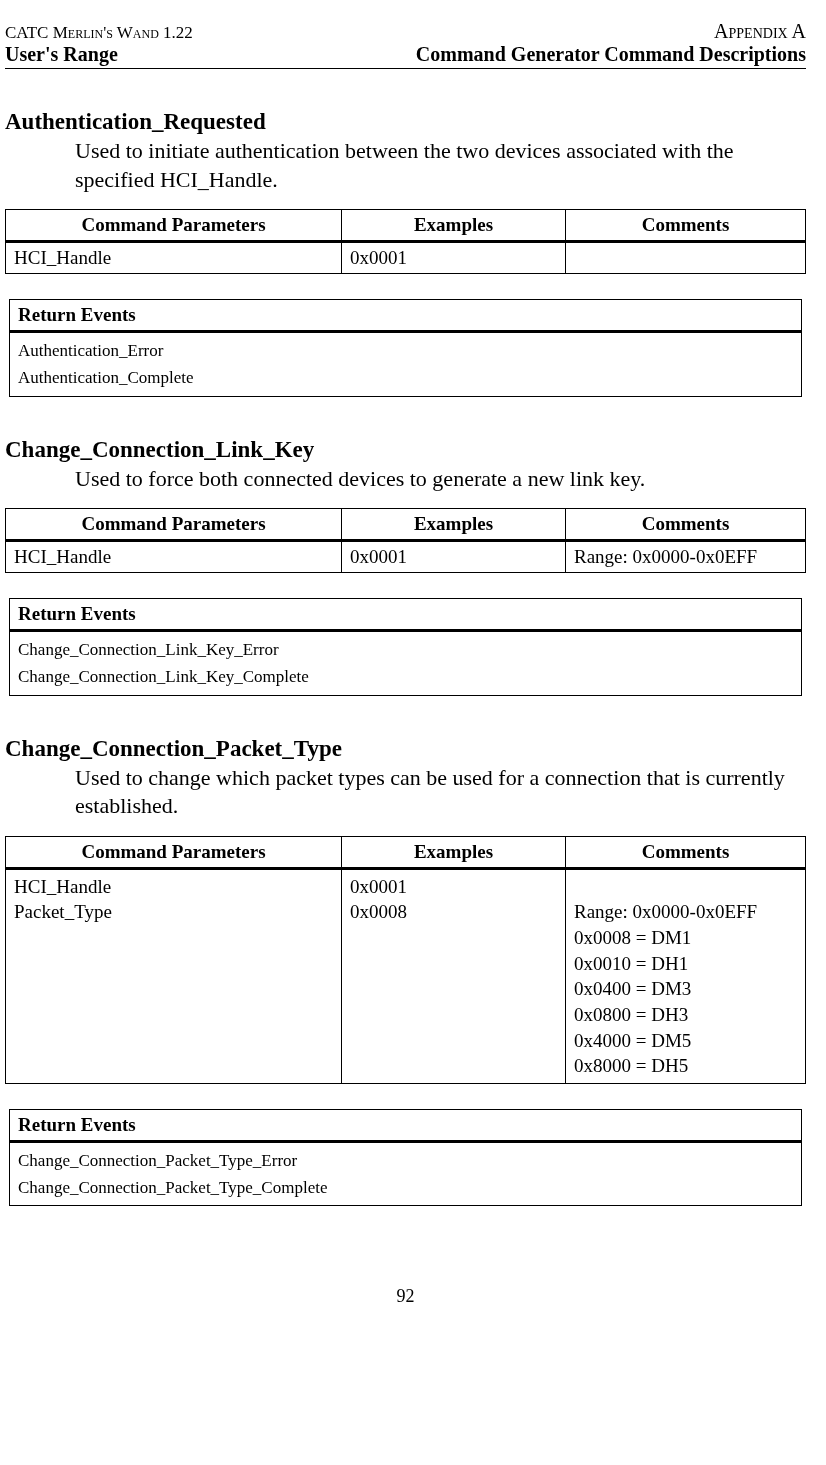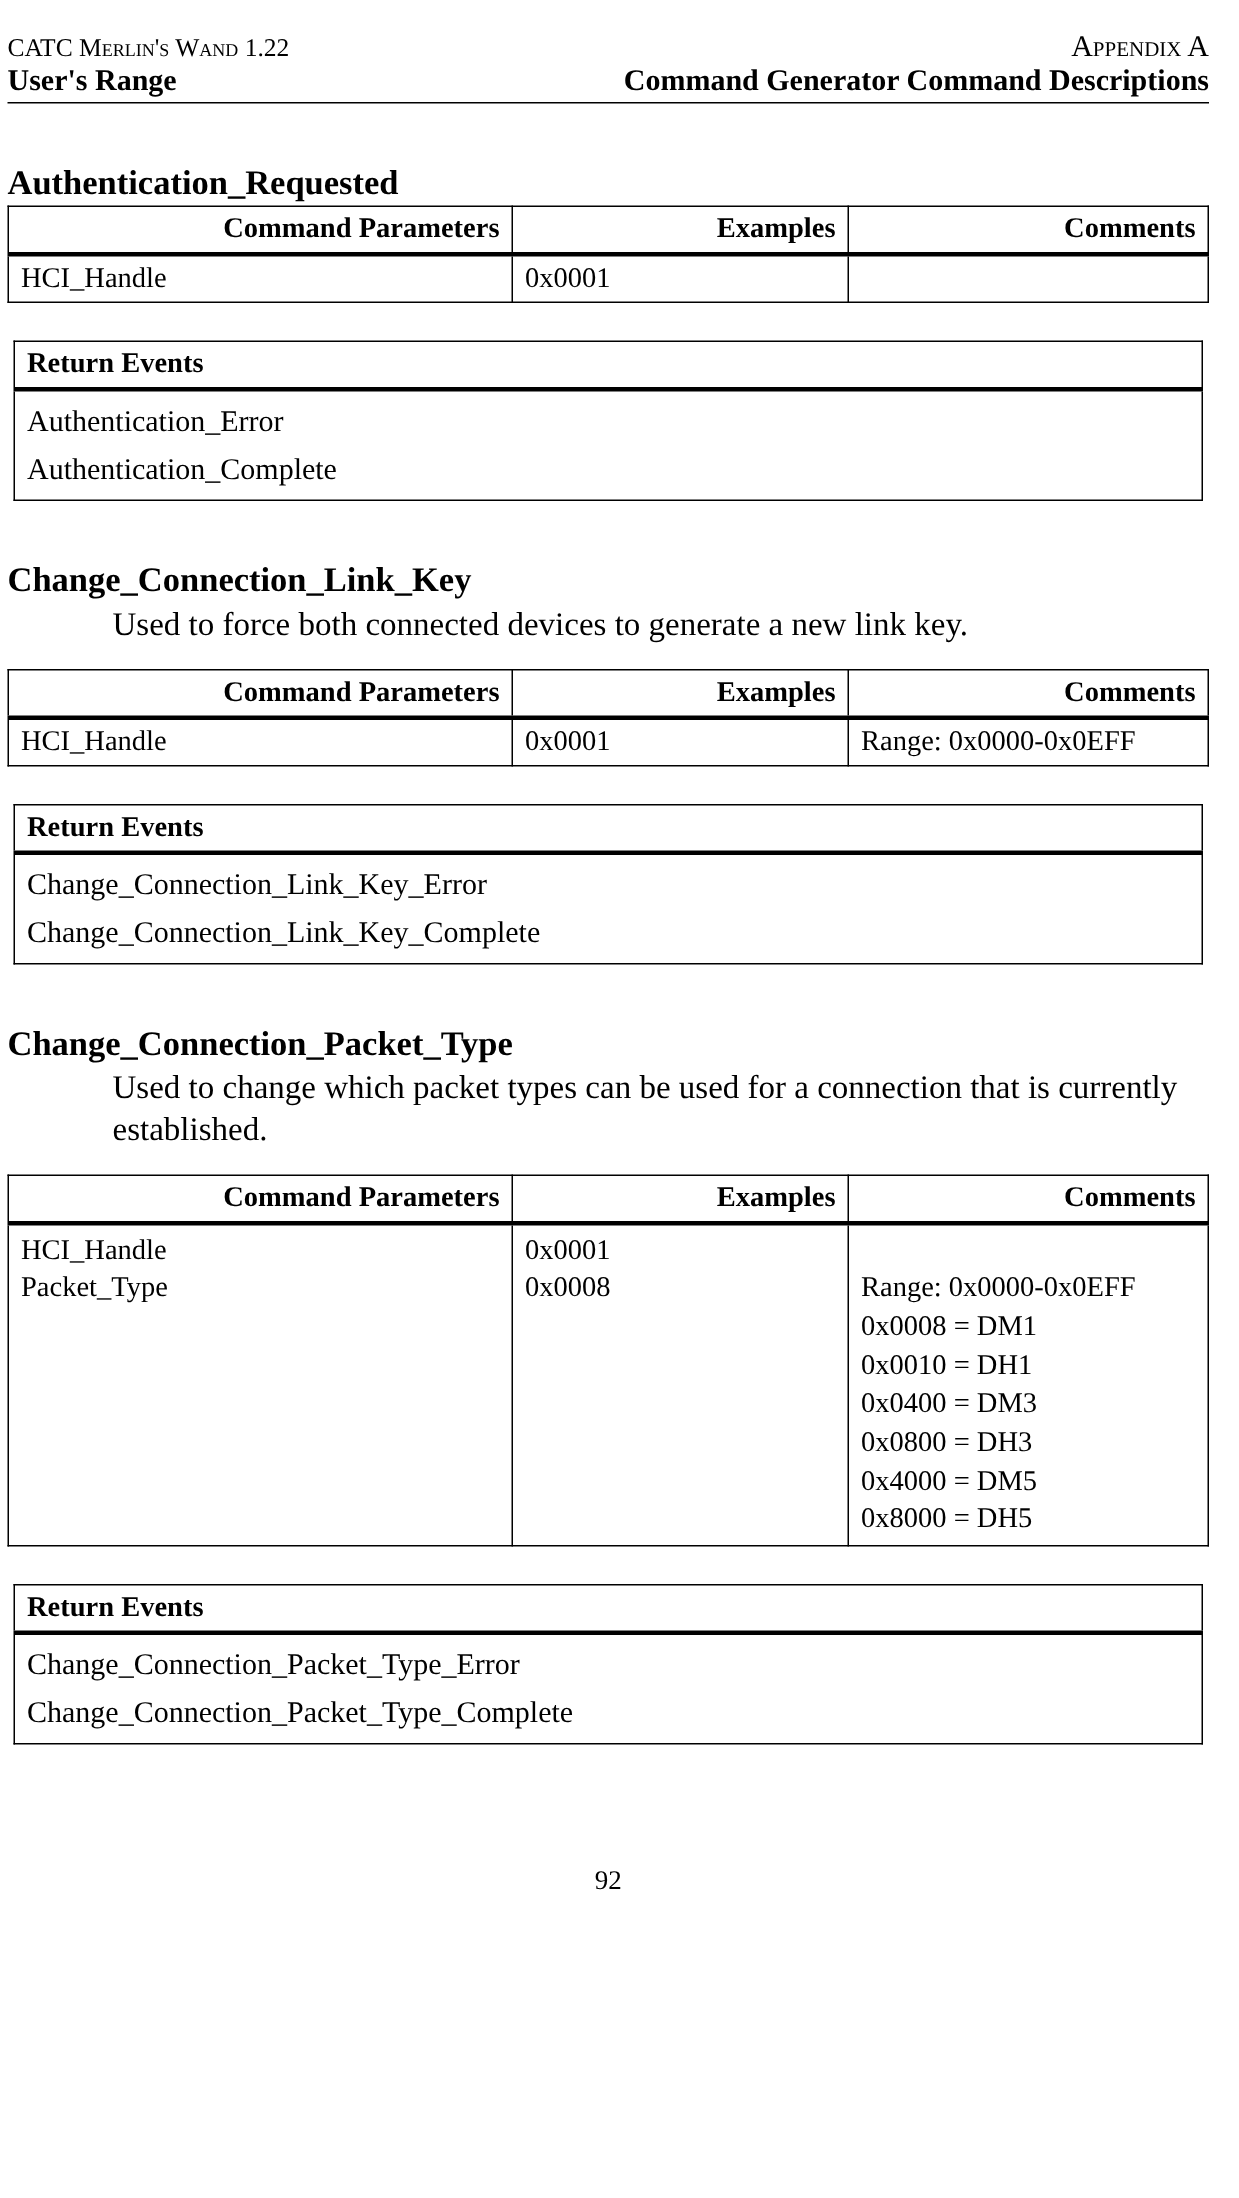--- a/index.html
+++ b/index.html
@@ -51,21 +51,21 @@
       font-size: 22px;
       margin: 0 0 15px 70px;
       line-height: 1.3;
     }
     table.param-table {
       width: 100%;
       border-collapse: collapse;
       margin-bottom: 25px;
     }
     table.param-table th {
-      text-align: right;
+      text-align: center;
       font-weight: bold;
       font-size: 19px;
       padding: 4px 8px;
       border-top: 1px solid #000;
       border-left: 1px solid #000;
       border-right: 1px solid #000;
       border-bottom: 3px solid #000;
     }
     table.param-table td {
       font-size: 19px;
@@ -87,21 +87,21 @@
       text-align: left;
       font-weight: bold;
       font-size: 19px;
       padding: 4px 8px;
       border-top: 1px solid #000;
       border-left: 1px solid #000;
       border-right: 1px solid #000;
       border-bottom: 3px solid #000;
     }
     table.events-table td {
-      font-size: 20px;
+      font-size: 17px;
       padding: 4px 8px 4px 8px;
       border-left: 1px solid #000;
       border-right: 1px solid #000;
       border-bottom: 1px solid #000;
       line-height: 1.6;
     }
     .multiline {
       white-space: pre-line;
       line-height: 1.6;
     }
@@ -124,20 +124,21 @@
   </div>
   <div class="header-line2">
     <span class="header-left-bold">User's Range</span>
     <span class="header-right-bold">Command Generator Command Descriptions</span>
   </div>
   <hr class="header-rule">
 </div>
 
 <div class="section">
   <div class="section-title">Authentication_Requested</div>
+  <div class="section-desc">Used to initiate authentication between the two devices associated with the specified HCI_Handle.</div>
 
   <table class="param-table">
     <tbody>
         <tr>
       <th class="col1">Command Parameters</th>
       <th class="col2">Examples</th>
       <th class="col3">Comments</th>
     </tr>
     <tr>
       <td>HCI_Handle</td>

